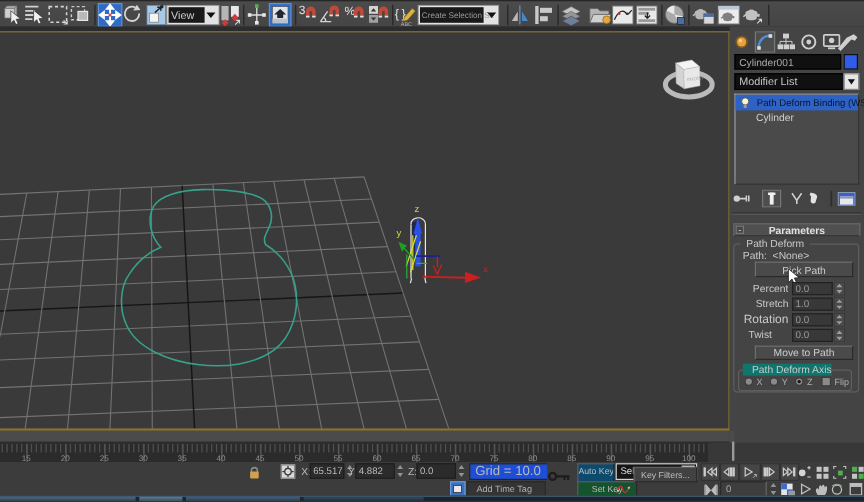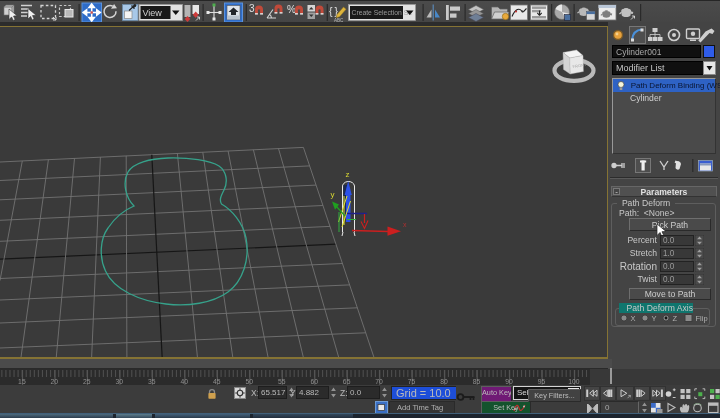--- a/index.html
+++ b/index.html
@@ -312,21 +312,21 @@
 <svg class="abs" style="left:87px;top:226px" width="9" height="11">
         <rect x="0" y="0" width="9" height="11" fill="#4a4a4a" stroke="#2a2a2a" stroke-width="0.6"></rect>
         <path d="M4.5,1.5 l2.5,2.8 h-5 Z M4.5,9.5 l2.5,-2.8 h-5 Z" fill="#9e9e9e"></path>
       </svg>
 <div class="abs" style="left:2px;top:239px;width:47px;height:11px;color:#c9c9c9;font-size:10px;text-align:right;line-height:11px">Rotation</div>
 <div class="abs" style="left:52px;top:239px;width:34px;height:11px;background:#383838;border:1px solid #222;color:#9a9a9a;font-size:8.2px;line-height:10px;padding-left:2px">0.0</div>
 <svg class="abs" style="left:87px;top:239px" width="9" height="11">
         <rect x="0" y="0" width="9" height="11" fill="#4a4a4a" stroke="#2a2a2a" stroke-width="0.6"></rect>
         <path d="M4.5,1.5 l2.5,2.8 h-5 Z M4.5,9.5 l2.5,-2.8 h-5 Z" fill="#9e9e9e"></path>
       </svg>
-<div class="abs" style="left:2px;top:252px;width:47px;height:11px;color:#c9c9c9;font-size:8.6px;text-align:right;line-height:11px">Twist</div>
+<div class="abs" style="left:2px;top:252px;width:47px;height:11px;color:#c9c9c9;font-size:8.6px;text-align:center;line-height:11px">Twist</div>
 <div class="abs" style="left:52px;top:252px;width:34px;height:11px;background:#383838;border:1px solid #222;color:#9a9a9a;font-size:8.2px;line-height:10px;padding-left:2px">0.0</div>
 <svg class="abs" style="left:87px;top:252px" width="9" height="11">
         <rect x="0" y="0" width="9" height="11" fill="#4a4a4a" stroke="#2a2a2a" stroke-width="0.6"></rect>
         <path d="M4.5,1.5 l2.5,2.8 h-5 Z M4.5,9.5 l2.5,-2.8 h-5 Z" fill="#9e9e9e"></path>
       </svg>
 <div class="abs" style="left:21px;top:266px;width:82px;height:12px;background:#4a4a4a;border:1px solid #2a2a2a;border-top-color:#6e6e6e;border-left-color:#6e6e6e;color:#cccccc;font-size:8.6px;text-align:center;line-height:11px">Move to Path</div>
 <div class="abs" style="left:7px;top:286px;width:95px;height:18px;border:1px solid #5e5e5e;border-radius:3px"></div>
 <div class="abs" style="left:11px;top:281px;width:74px;height:10px;background:#0f766e;color:#c9c9c9;font-size:8.6px;text-align:right;line-height:10px">Path Deform Axis</div>
 <svg class="abs" style="left:10px;top:290px" width="98" height="12" viewBox="0 0 98 12">
         <circle cx="6" cy="6" r="3.1" fill="#8a8a8a" stroke="#3c3c3c" stroke-width="1"></circle>
@@ -568,21 +568,21 @@
           <rect x="2" y="2.5" width="6.5" height="6" fill="#e8e8e8" stroke="#333" stroke-width="0.7"></rect>
         </svg>
       </div>
 <div class="abs" style="left:389px;top:16px;width:66px;height:13px;background:#343434;border:1px solid #2a2a2a;color:#b0b0b0;font-size:7.6px;line-height:12px;padding-left:7px">Add Time Tag</div>
 <div class="abs" style="left:456px;top:0px;width:24px;height:28px;background:#3c3c3c"></div>
 <svg class="abs" style="left:456px;top:6px" width="22" height="12">
         <circle cx="4.5" cy="6" r="2.9" fill="none" stroke="#1c1c1c" stroke-width="1.9"></circle>
         <line x1="7.4" y1="6" x2="18.5" y2="6" stroke="#1c1c1c" stroke-width="1.9"></line>
         <path d="M14.5,6 v3 m3,-3 v3" stroke="#1c1c1c" stroke-width="1.7"></path>
       </svg>
-<div class="abs" style="left:481px;top:1px;width:31px;height:18px;background:#701a75;border:1px solid #2a2a2a;border-top-color:#5e5e5e;border-left-color:#5e5e5e;color:#bdbdbd;font-size:7.3px;text-align:center;line-height:12px">Auto Key</div>
+<div class="abs" style="left:481px;top:1px;width:31px;height:18px;background:#0c4a6e;border:1px solid #2a2a2a;border-top-color:#5e5e5e;border-left-color:#5e5e5e;color:#bdbdbd;font-size:7.3px;text-align:center;line-height:12px">Auto Key</div>
 <div class="abs" style="left:481px;top:16px;width:50px;height:13px;background:#14532d;border:1px solid #2a2a2a;border-top-color:#5e5e5e;border-left-color:#5e5e5e;color:#bdbdbd;font-size:7.3px;text-align:center;line-height:11px">Set Key</div>
 <div class="abs" style="left:513px;top:1px;width:68px;height:14px;background:#151515;border:1.5px solid #d4d4d4;color:#dadada;font-size:8px;line-height:11px;padding-left:3px">Selected</div>
 <div class="abs" style="left:568px;top:2.5px;width:11px;height:11px;background:#e8e8e8">
         <svg width="11" height="11">
           <path d="M2.5,4 h6 l-3,4 Z" fill="#111"></path>
         </svg>
       </div>
 <svg class="abs" style="left:513px;top:17px" width="14" height="12">
         <path d="M1,9 C3,2 5,2 6,6 C7,10 9,9 12,3" stroke="#c03030" stroke-width="1.2" fill="none"></path>
         <circle cx="2" cy="7" r="0.9" fill="#ccc"></circle>

